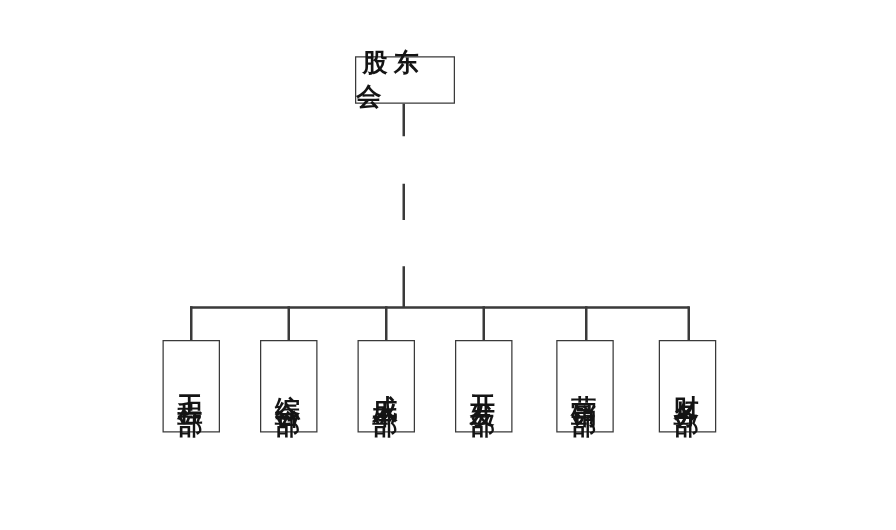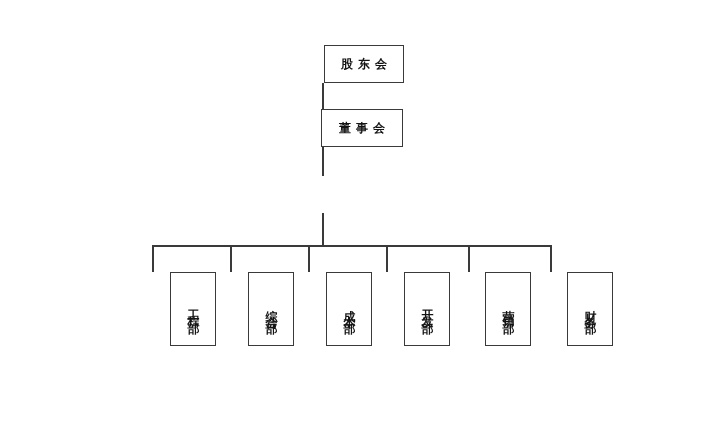--- a/index.html
+++ b/index.html
@@ -17,23 +17,22 @@
   }
   .node {
     position: absolute;
     box-sizing: border-box;
     border: 1.5px solid #3a3a3a;
     background: #ffffff;
     display: flex;
     align-items: center;
     justify-content: center;
     color: #141414;
-    font-size: 12px;
+    font-size: 20px;
     font-weight: bold;
-    margin-left: 40px;
   }
   .node-h span {
     letter-spacing: 5px;
     text-indent: 5px;
   }
   .node-h.tight span {
     letter-spacing: 2px;
     text-indent: 2px;
   }
   .node-v span {
@@ -50,23 +49,20 @@
 </style>
 </head>
 <body>
 
 <div class="canvas">
 
   <div class="node node-h" style="left:284px; top:45px; width:80px; height:38px;">
     <span>股东会</span>
   </div>
 
-  <div class="node node-h" style="left:281px; top:109px; width:82px; height:38px;">
-    <span>董事会</span>
-  </div>
 
 
   <div class="line vline" style="left:322px; top:83px; height:26px;"></div>
   <div class="line vline" style="left:322px; top:147px; height:29px;"></div>
   <div class="line vline" style="left:322px; top:213px; height:33px;"></div>
 
   <div class="line hline" style="left:152px; top:245px; width:399px;"></div>
 
   <div class="line vline" style="left:152px; top:245px; height:27px;"></div>
   <div class="line vline" style="left:230px; top:245px; height:27px;"></div>

